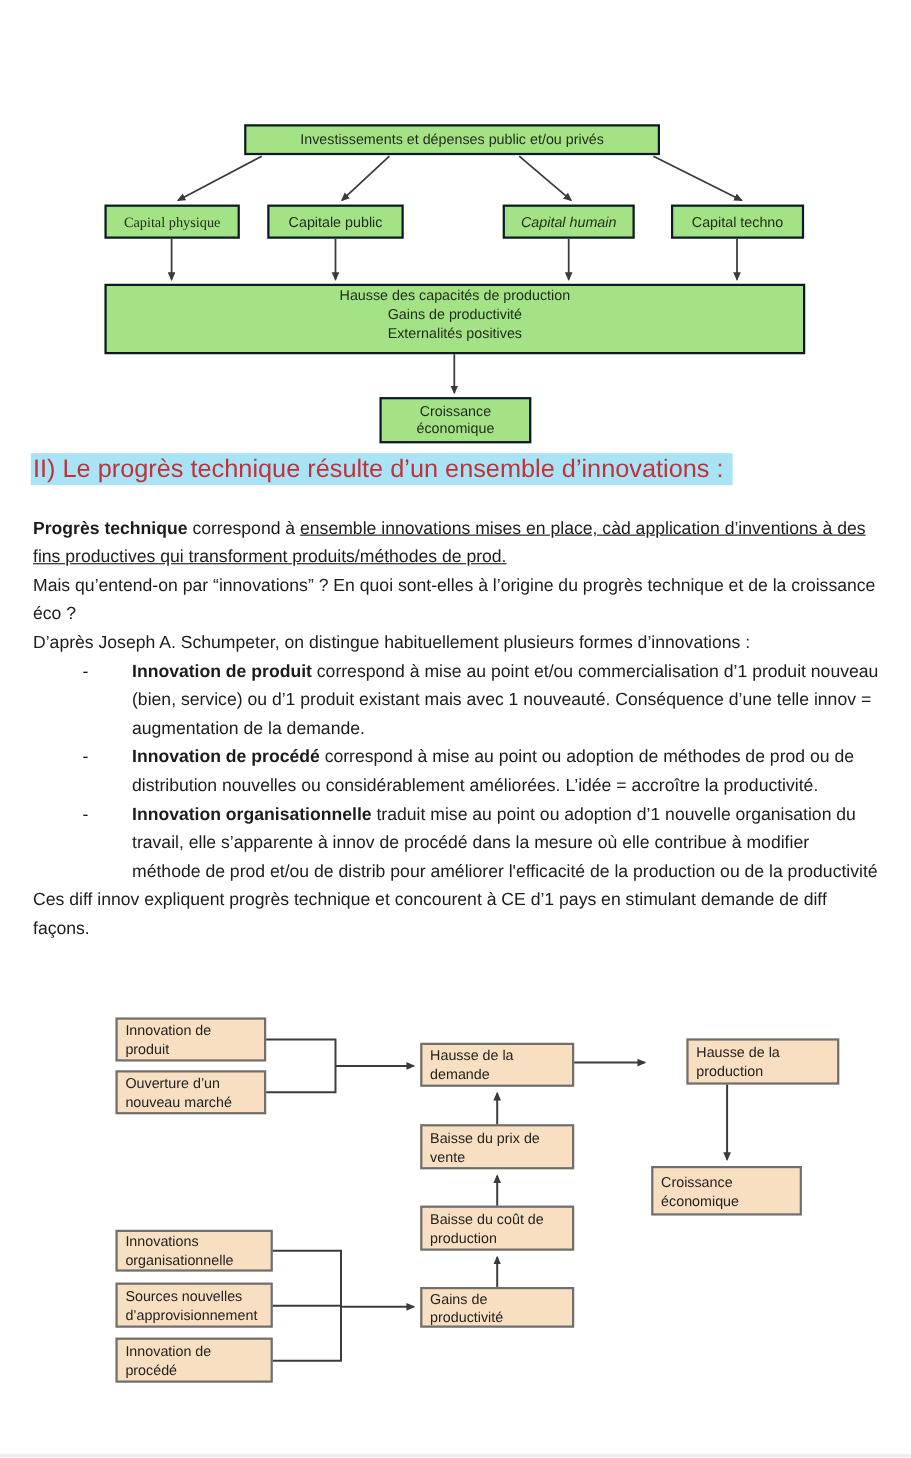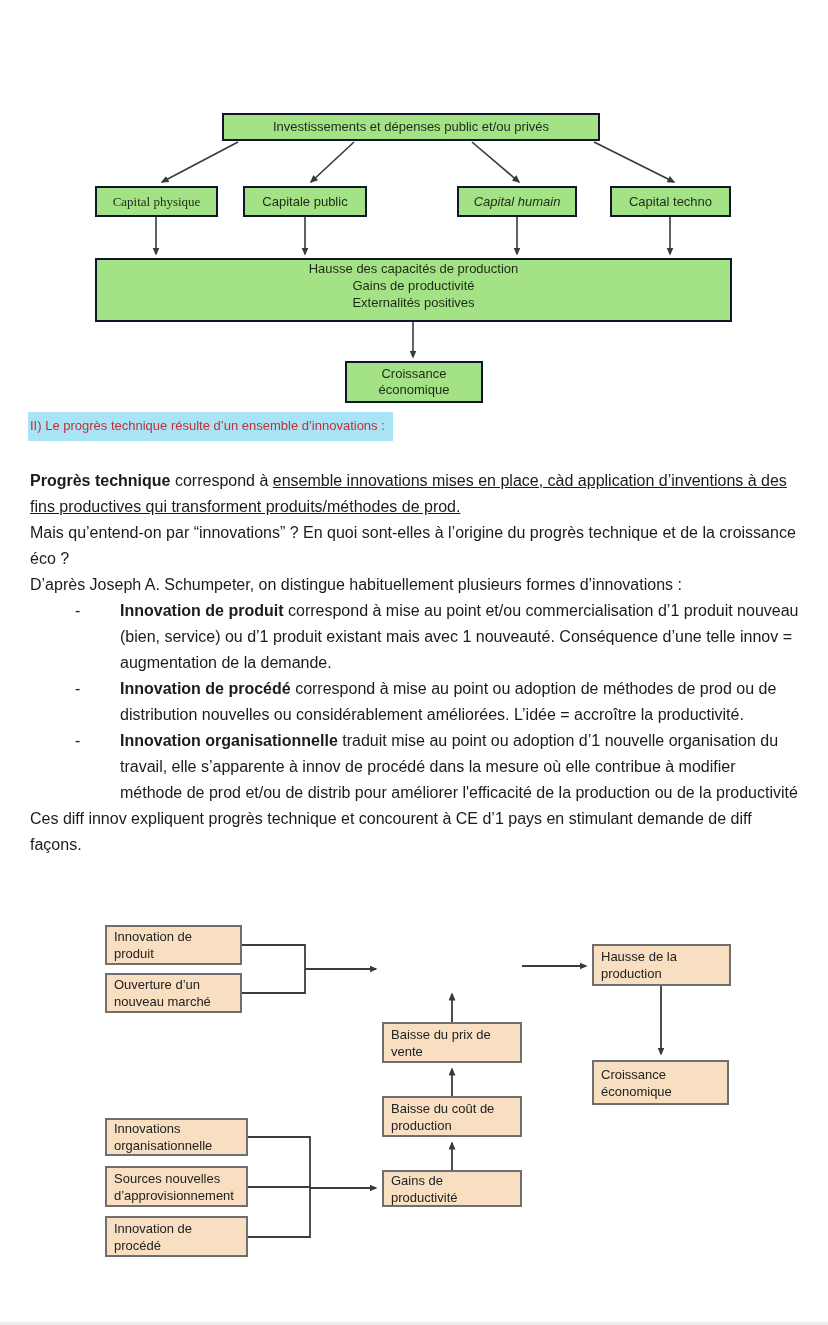--- a/index.html
+++ b/index.html
@@ -20,21 +20,21 @@
   .obox {
     background:#f8dfc1; border:2px solid #6f6f6f; color:#222;
     justify-content:flex-start; text-align:left; font-size:13px; line-height:17px;
     padding:3px 7px;
   }
   .connectors { position:absolute; left:0; top:0; pointer-events:none; }
   
   .textbody { position:absolute; left:30px; top:412px; width:771px; }
   .heading {
     display:inline-block; background:#a9e4f6; color:#c23038;
-    font-size:13px; line-height:22px; padding:3px 8px 4px 2px; margin-left:-2px;
+    font-size:23px; line-height:22px; padding:3px 8px 4px 2px; margin-left:-2px;
   }
   .para { margin:0; font-size:16px; line-height:26px; }
   .first-para { margin-top:27px; }
   .b { font-weight:bold; }
   .u { text-decoration:underline; }
   .bullet { display:flex; font-size:16px; line-height:26px; }
   .bullet .dash { flex:none; width:45px; margin-left:45px; }
   .bullet .btxt { flex:1; }
 </style>
 </head>
@@ -53,21 +53,22 @@
     <div>Hausse des capacités de production</div>
     <div>Gains de productivité</div>
     <div>Externalités positives</div>
   </div>
 
   <div class="dbox gbox" style="left:345px; top:361px; width:138px; height:42px; padding:2px 14px;">Croissance économique</div>
 
   <div class="dbox obox" style="left:105px; top:925px; width:137px; height:40px;">Innovation de produit</div>
   <div class="dbox obox" style="left:105px; top:973px; width:137px; height:40px;">Ouverture d’un nouveau marché</div>
 
-  <div class="dbox obox" style="left:592px; top:944px; width:139px; height:42px;">Hausse de la production</div>
+  <div class="dbox obox" style="left:382px; top:948px; width:140px; height:40px;">Hausse de la demande</div>
+  <div class="dbox obox" style="left:624px; top:944px; width:139px; height:42px;">Hausse de la production</div>
 
   <div class="dbox obox" style="left:382px; top:1022px; width:140px; height:41px;">Baisse du prix de vente</div>
   <div class="dbox obox" style="left:592px; top:1060px; width:137px; height:45px;">Croissance économique</div>
 
   <div class="dbox obox" style="left:382px; top:1096px; width:140px; height:41px;">Baisse du coût de production</div>
 
   <div class="dbox obox" style="left:382px; top:1170px; width:140px; height:37px;">Gains de productivité</div>
 
   <div class="dbox obox" style="left:105px; top:1118px; width:143px; height:38px;">Innovations organisationnelle</div>
   <div class="dbox obox" style="left:105px; top:1166px; width:143px; height:41px;">Sources nouvelles d’approvisionnement</div>

